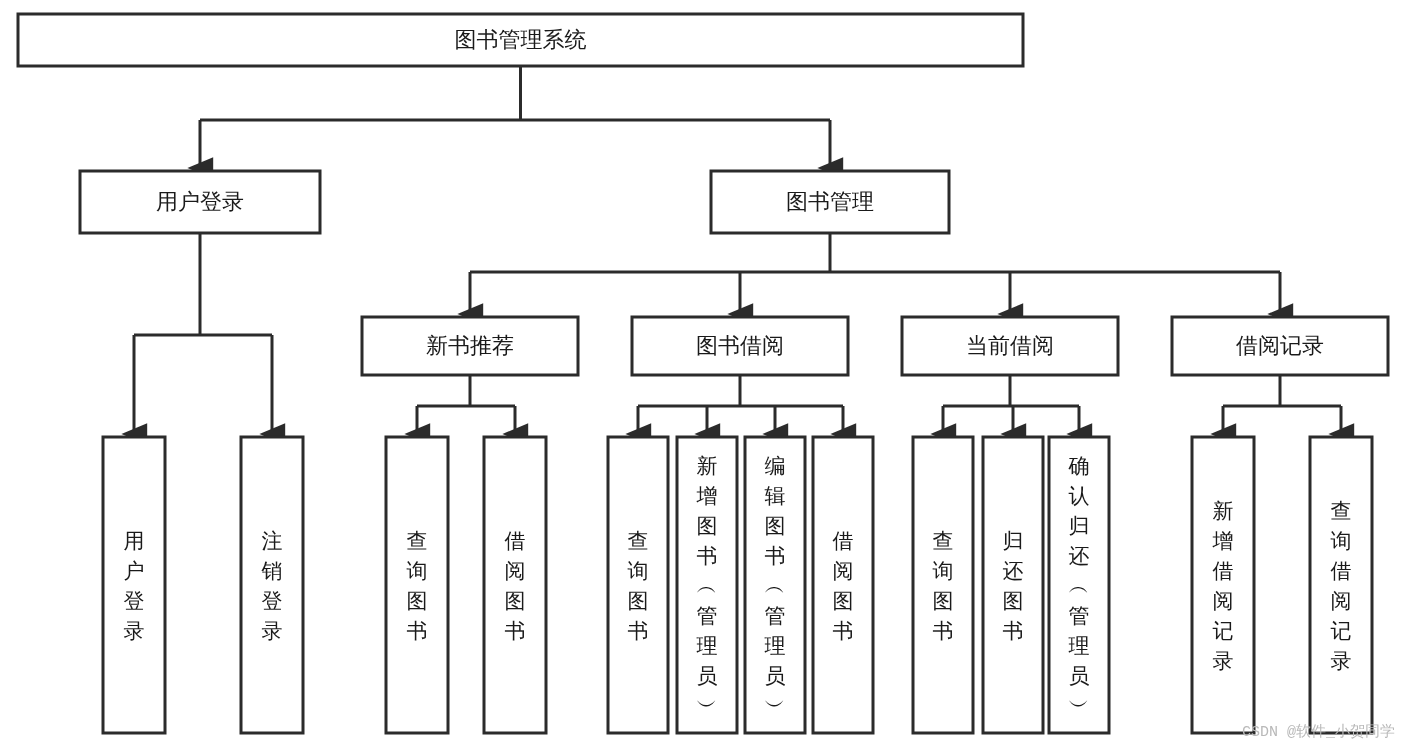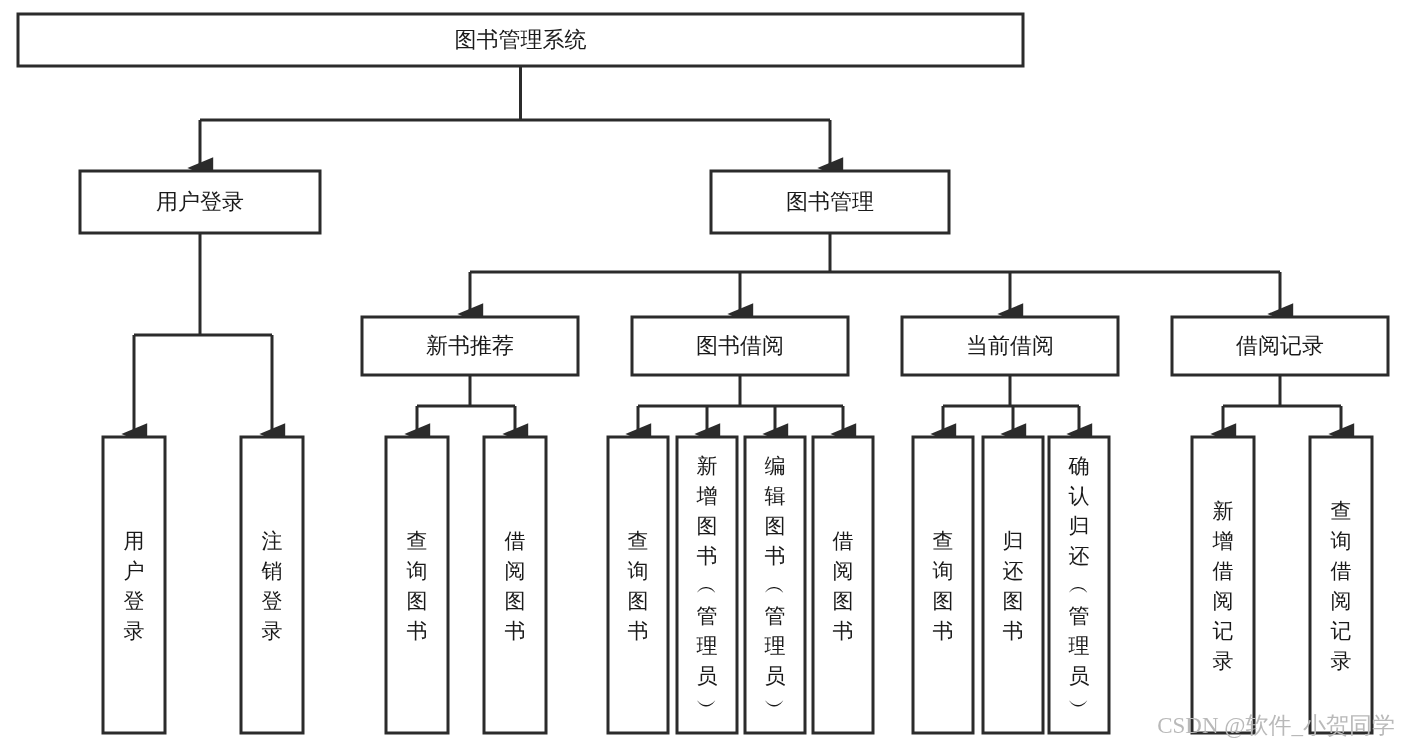--- a/index.html
+++ b/index.html
@@ -51,22 +51,22 @@
   .node-label-v {
     font-family: "DejaVu Sans", "Liberation Sans", sans-serif;
     font-size: 21px;
     fill: #1a1a1a;
     text-anchor: middle;
   }
   .watermark {
     position: absolute;
     right: 10px;
     bottom: 6px;
-    font-family: Liberation Serif, serif;
-    font-size: 23px;
+    font-family: Liberation Mono, monospace;
+    font-size: 15px;
     color: #b9b9b9;
     white-space: nowrap;
     user-select: none;
   }
 </style>
 </head>
 <body>
 
 <div id="diagram-root">
 

